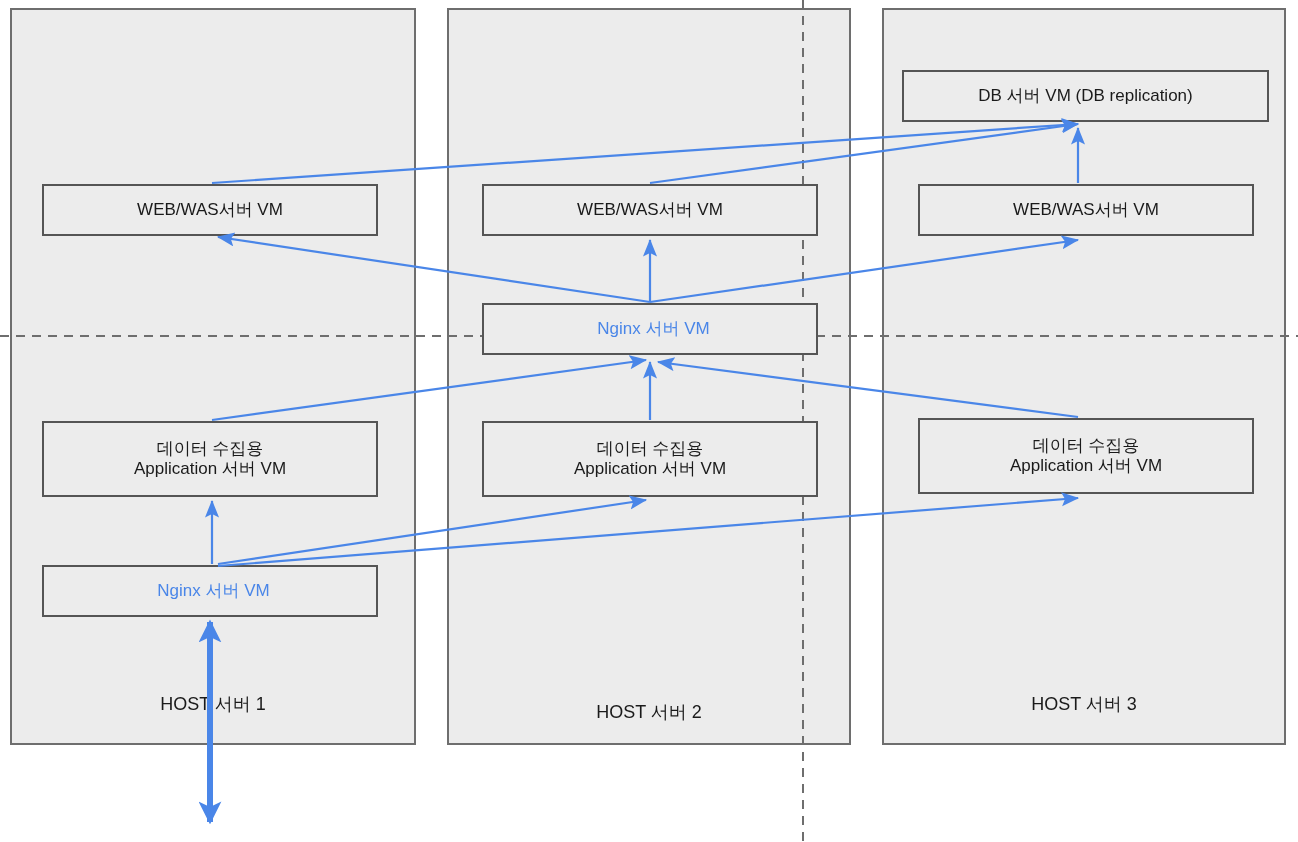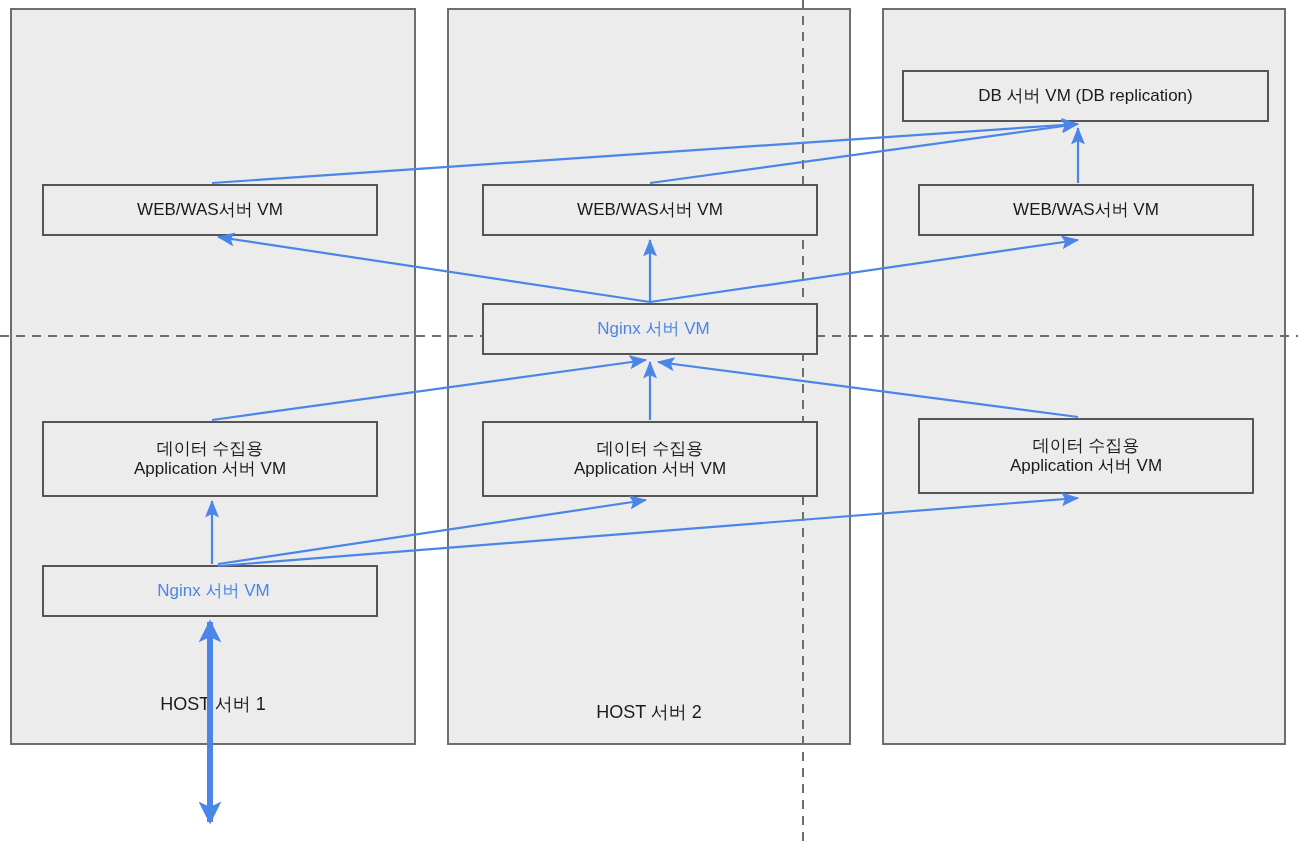--- a/index.html
+++ b/index.html
@@ -122,20 +122,23 @@
   <div class="vm-box nginx" style="left:42px; top:565px; width:336px; height:52px;">
     <span>Nginx 서버 VM</span>
   </div>
 
   <div class="host-label" style="left:10px; top:692px; width:406px;">
     <span>HOST 서버 1</span>
   </div>
   <div class="host-label" style="left:447px; top:692px; width:404px;margin-top:8px;">
     <span>HOST 서버 2</span>
   </div>
+  <div class="host-label" style="left:882px; top:692px; width:404px;">
+    <span>HOST 서버 3</span>
+  </div>
 
   <svg class="arrows">
     <defs>
       <marker id="ah" markerWidth="9" markerHeight="9" refX="7.5" refY="3.2" orient="auto" markerUnits="strokeWidth">
         <path d="M0,0 L8,3.2 L0,6.4 L1.6,3.2 z" fill="#4a86e8"></path>
       </marker>
       <marker id="ahT" markerWidth="4.2" markerHeight="4.2" refX="3.4" refY="1.9" orient="auto" markerUnits="strokeWidth">
         <path d="M0,0 L3.8,1.9 L0,3.8 L0.9,1.9 z" fill="#4a86e8"></path>
       </marker>
       <marker id="ahTs" markerWidth="4.2" markerHeight="4.2" refX="0.4" refY="1.9" orient="auto" markerUnits="strokeWidth">

